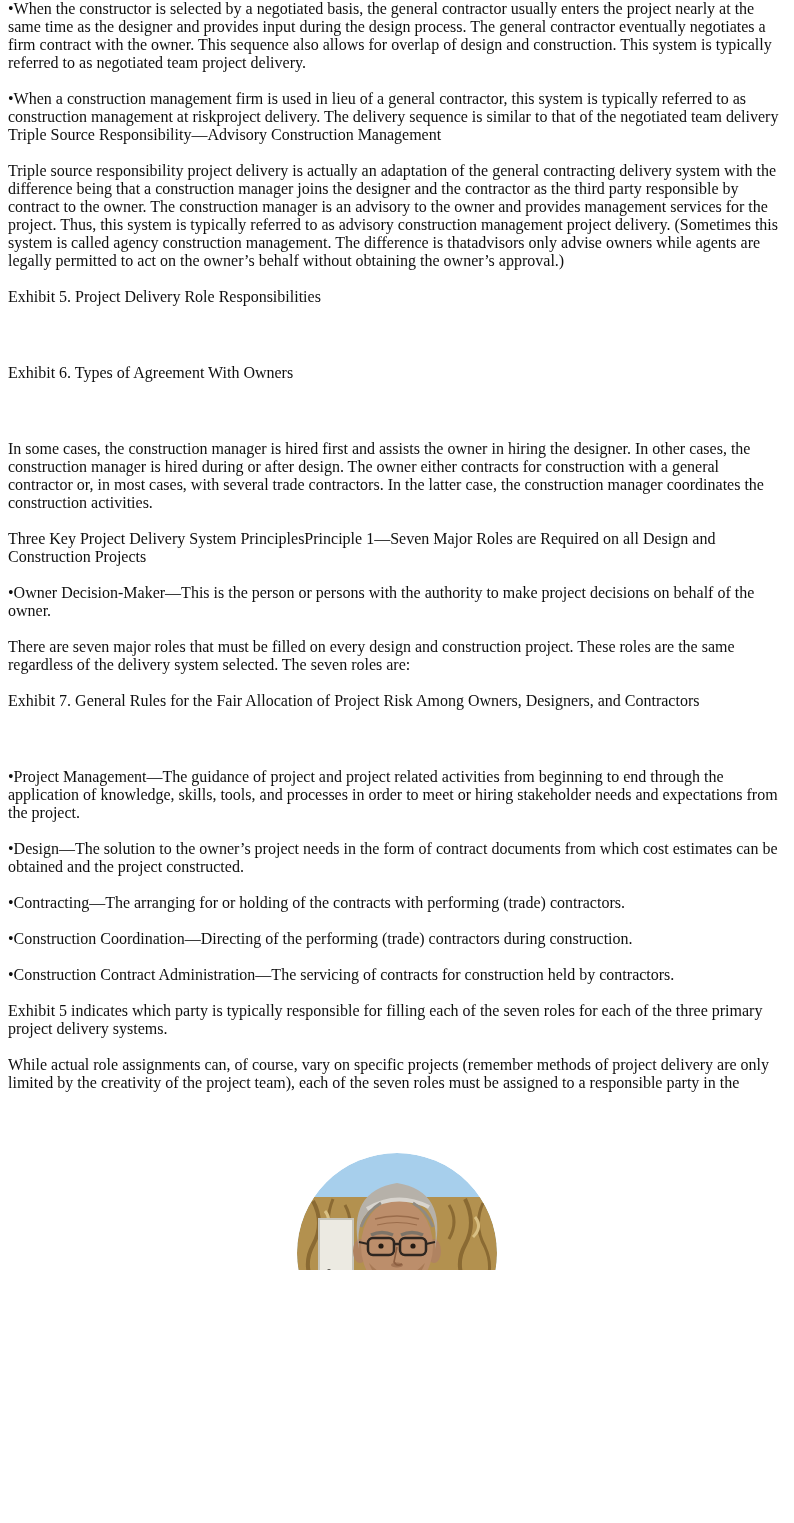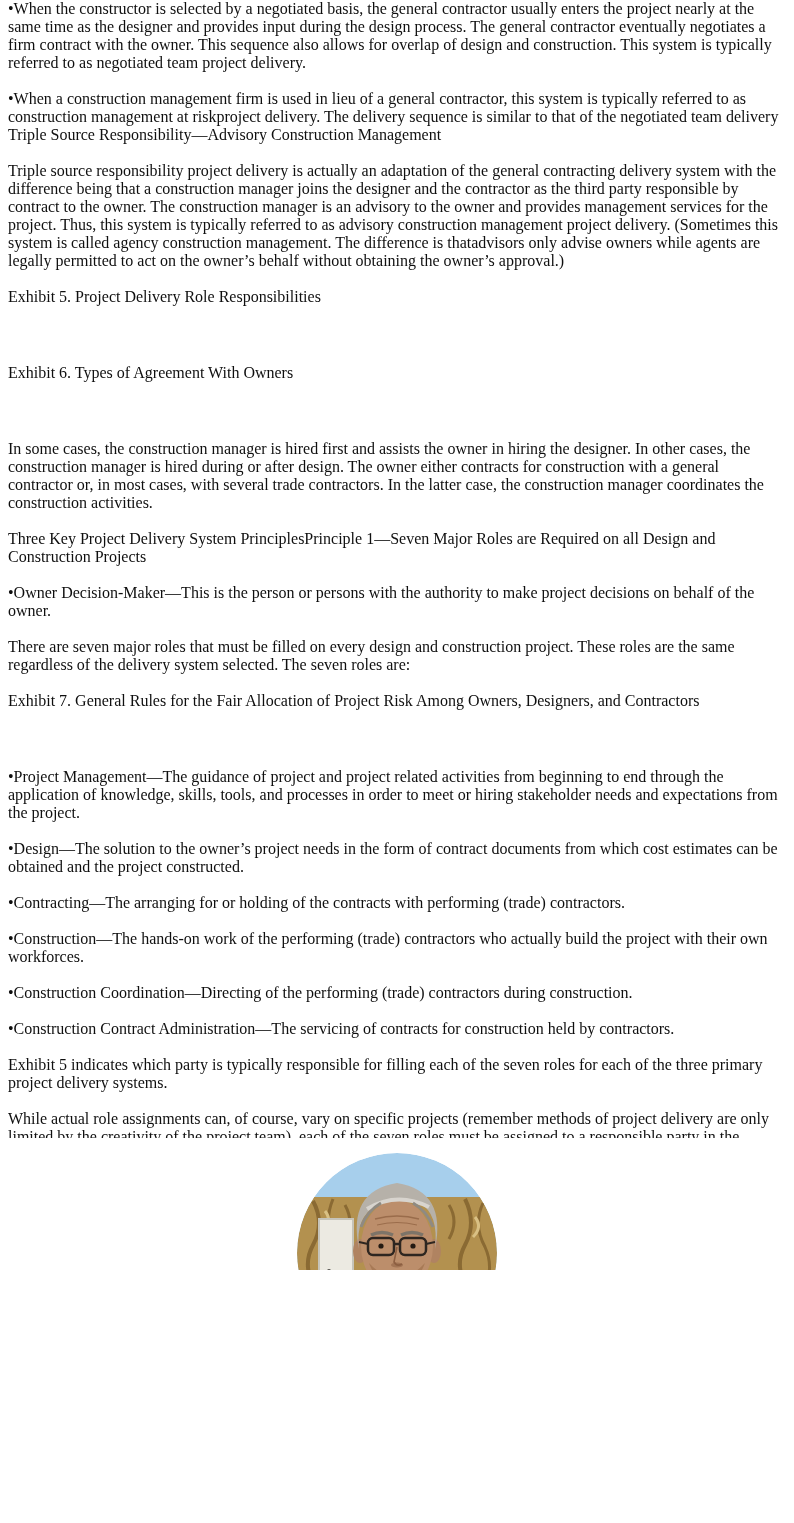--- a/index.html
+++ b/index.html
@@ -57,21 +57,20 @@
     <p class="exhibit-gap">Exhibit 5. Project Delivery Role Responsibilities</p>
     <p class="exhibit-gap">Exhibit 6. Types of Agreement With Owners</p>
     <p>In some cases, the construction manager is hired first and assists the owner in hiring the designer. In other cases, the construction manager is hired during or after design. The owner either contracts for construction with a general contractor or, in most cases, with several trade contractors. In the latter case, the construction manager coordinates the construction activities.</p>
     <p>Three Key Project Delivery System PrinciplesPrinciple 1—Seven Major Roles are Required on all Design and Construction Projects</p>
     <p>•Owner Decision-Maker—This is the person or persons with the authority to make project decisions on behalf of the owner.</p>
     <p>There are seven major roles that must be filled on every design and construction project. These roles are the same regardless of the delivery system selected. The seven roles are:</p>
     <p class="exhibit-gap">Exhibit 7. General Rules for the Fair Allocation of Project Risk Among Owners, Designers, and Contractors</p>
     <p>•Project Management—The guidance of project and project related activities from beginning to end through the application of knowledge, skills, tools, and processes in order to meet or hiring stakeholder needs and expectations from the project.</p>
     <p>•Design—The solution to the owner’s project needs in the form of contract documents from which cost estimates can be obtained and the project constructed.</p>
     <p>•Contracting—The arranging for or holding of the contracts with performing (trade) contractors.</p>
-    <p>•Construction—The hands-on work of the performing (trade) contractors who actually build the project with their own workforces.</p>
     <p>•Construction Coordination—Directing of the performing (trade) contractors during construction.</p>
     <p>•Construction Contract Administration—The servicing of contracts for construction held by contractors.</p>
     <p>Exhibit 5 indicates which party is typically responsible for filling each of the seven roles for each of the three primary project delivery systems.</p>
     <p>While actual role assignments can, of course, vary on specific projects (remember methods of project delivery are only limited by the creativity of the project team), each of the seven roles must be assigned to a responsible party in the</p>
   </div>
 
   <div class="avatar-wrap">
     <svg class="avatar" width="200" height="200" viewBox="0 0 200 200" xmlns="http://www.w3.org/2000/svg">
       <defs>
         <clipPath id="avclip">

